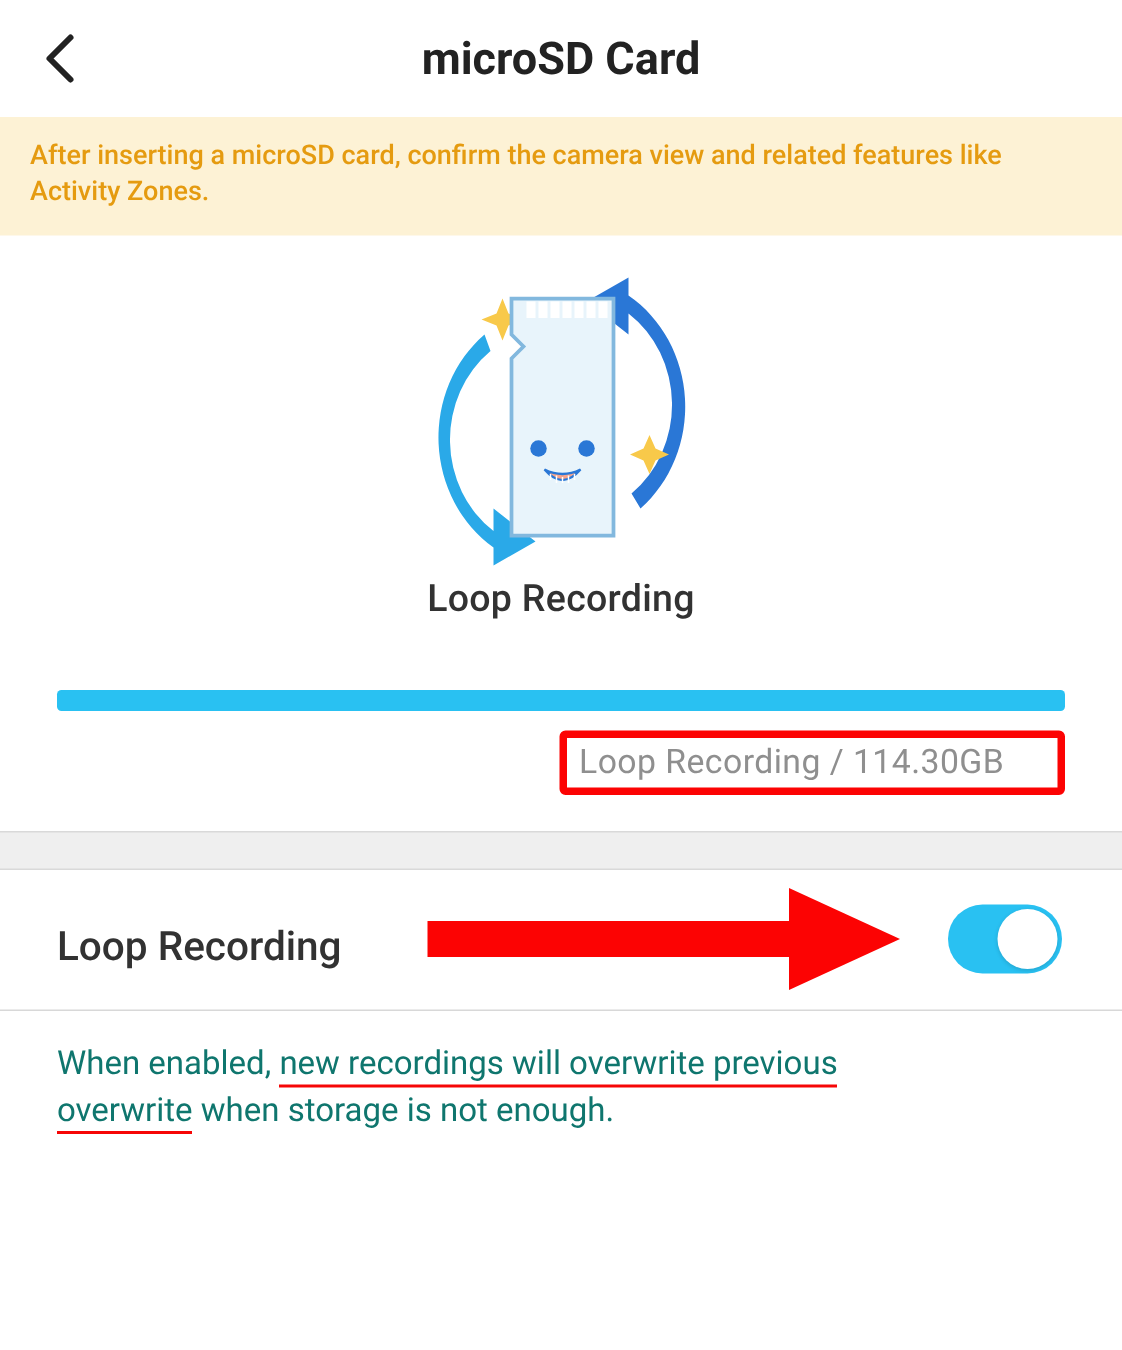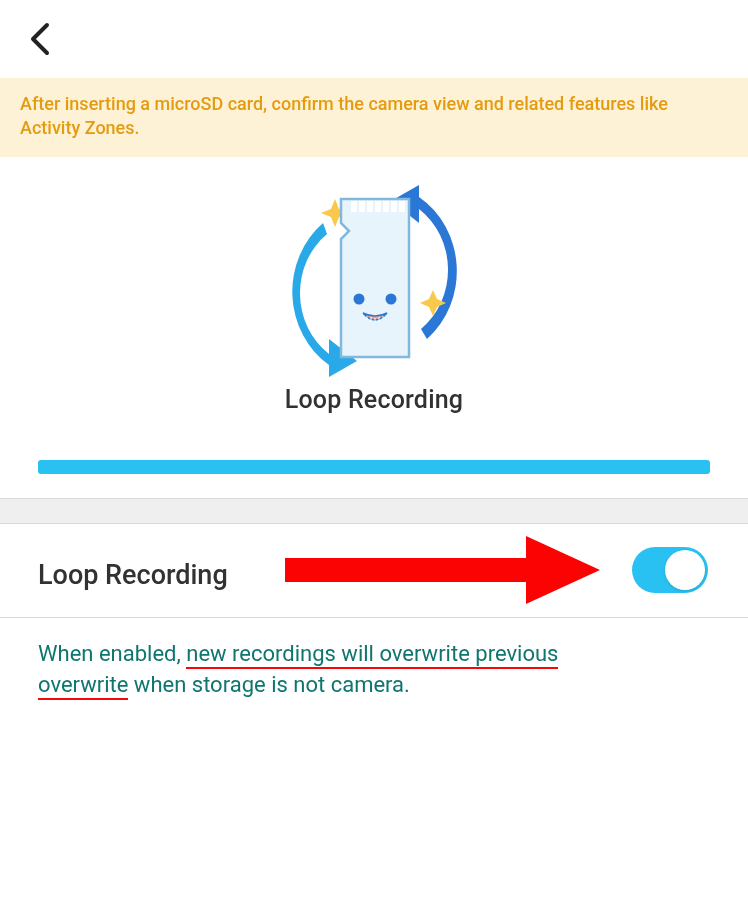--- a/index.html
+++ b/index.html
@@ -143,20 +143,21 @@
   </style>
 </head>
 <body>
 
 <div class="header">
   <div class="back-btn">
     <svg width="22" height="34" viewBox="0 0 22 34">
       <polyline points="18,3 4,17 18,31" fill="none" stroke="#222" stroke-width="4" stroke-linecap="round" stroke-linejoin="round"></polyline>
     </svg>
   </div>
+  <div class="page-title">microSD Card</div>
 </div>
 
 <div class="banner">After inserting a microSD card, confirm the camera view and related features like Activity Zones.</div>
 
 <div class="illustration-wrap">
   <div class="illus">
     <svg width="190" height="200" viewBox="0 0 190 200">
 
       <path d="M 48 55 A 70 75 0 0 0 50 175 L 50 160 L 78 182 L 50 198 L 50 186 A 82 88 0 0 1 44 44 Z" fill="#2aa9e8"></path>
       <path d="M 142 150 A 70 75 0 0 0 140 30 L 140 44 L 112 22 L 140 6 L 140 18 A 82 88 0 0 1 148 160 Z" fill="#2a77d6"></path>
@@ -191,30 +192,31 @@
         <line x1="100" y1="138" x2="100" y2="143" stroke="#fff" stroke-width="1"></line>
         <line x1="104" y1="137" x2="104" y2="141" stroke="#fff" stroke-width="1"></line>
       </g>
     </svg>
   </div>
   <div class="illus-label">Loop Recording</div>
 </div>
 
 <div class="progress-area">
   <div class="progress-bar"></div>
+  <div class="storage-box">Loop Recording / 114.30GB</div>
 </div>
 
 <div class="gap-gray"></div>
 
 <div class="setting-row">
   <div class="setting-label">Loop Recording</div>
   <svg class="arrow-overlay" viewBox="0 0 320 80">
     <line x1="5" y1="40" x2="256" y2="40" stroke="#fc0303" stroke-width="24"></line>
     <polygon points="246,6 320,40 246,74" fill="#fc0303"></polygon>
   </svg>
   <div class="toggle">
     <div class="knob"></div>
   </div>
 </div>
 
 <div class="description">
-  <span>When enabled, </span><span class="ul-red">new recordings will overwrite previous</span><br><span class="ul-red">overwrite</span><span> when storage is not camera.</span>
+  <span>When enabled, </span><span class="ul-red">new recordings will overwrite previous</span><br><span class="ul-red">overwrite</span><span> when storage is not enough.</span>
 </div>
 
 </body></html>

